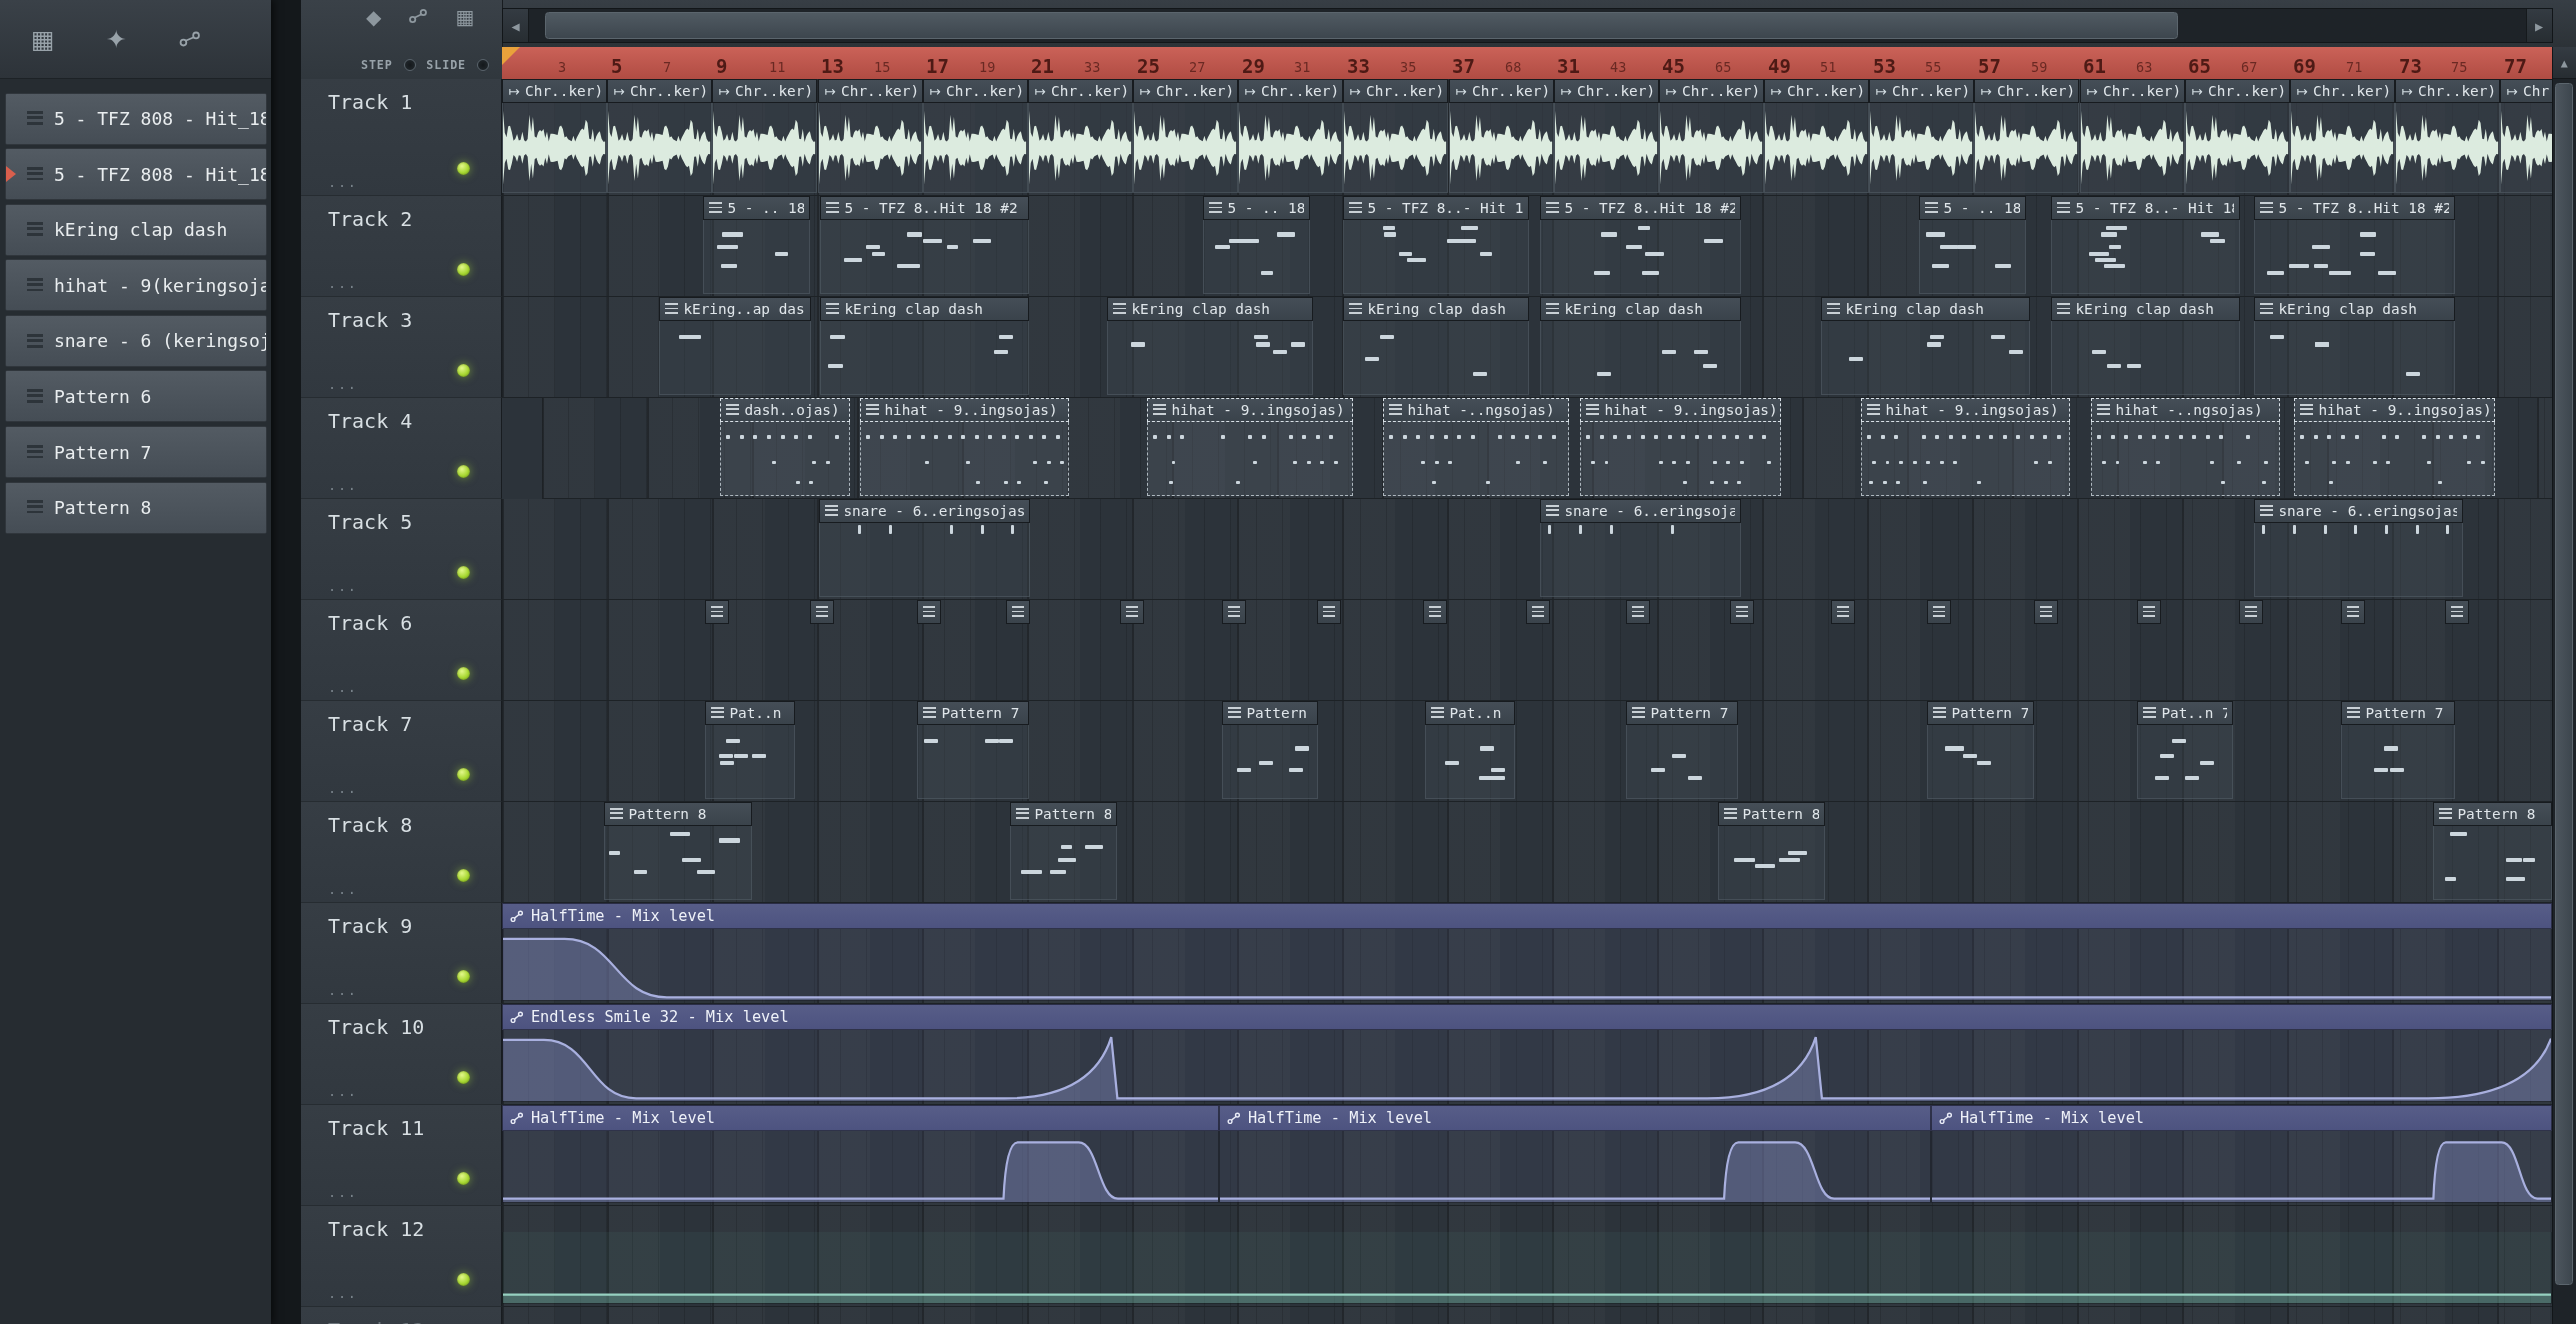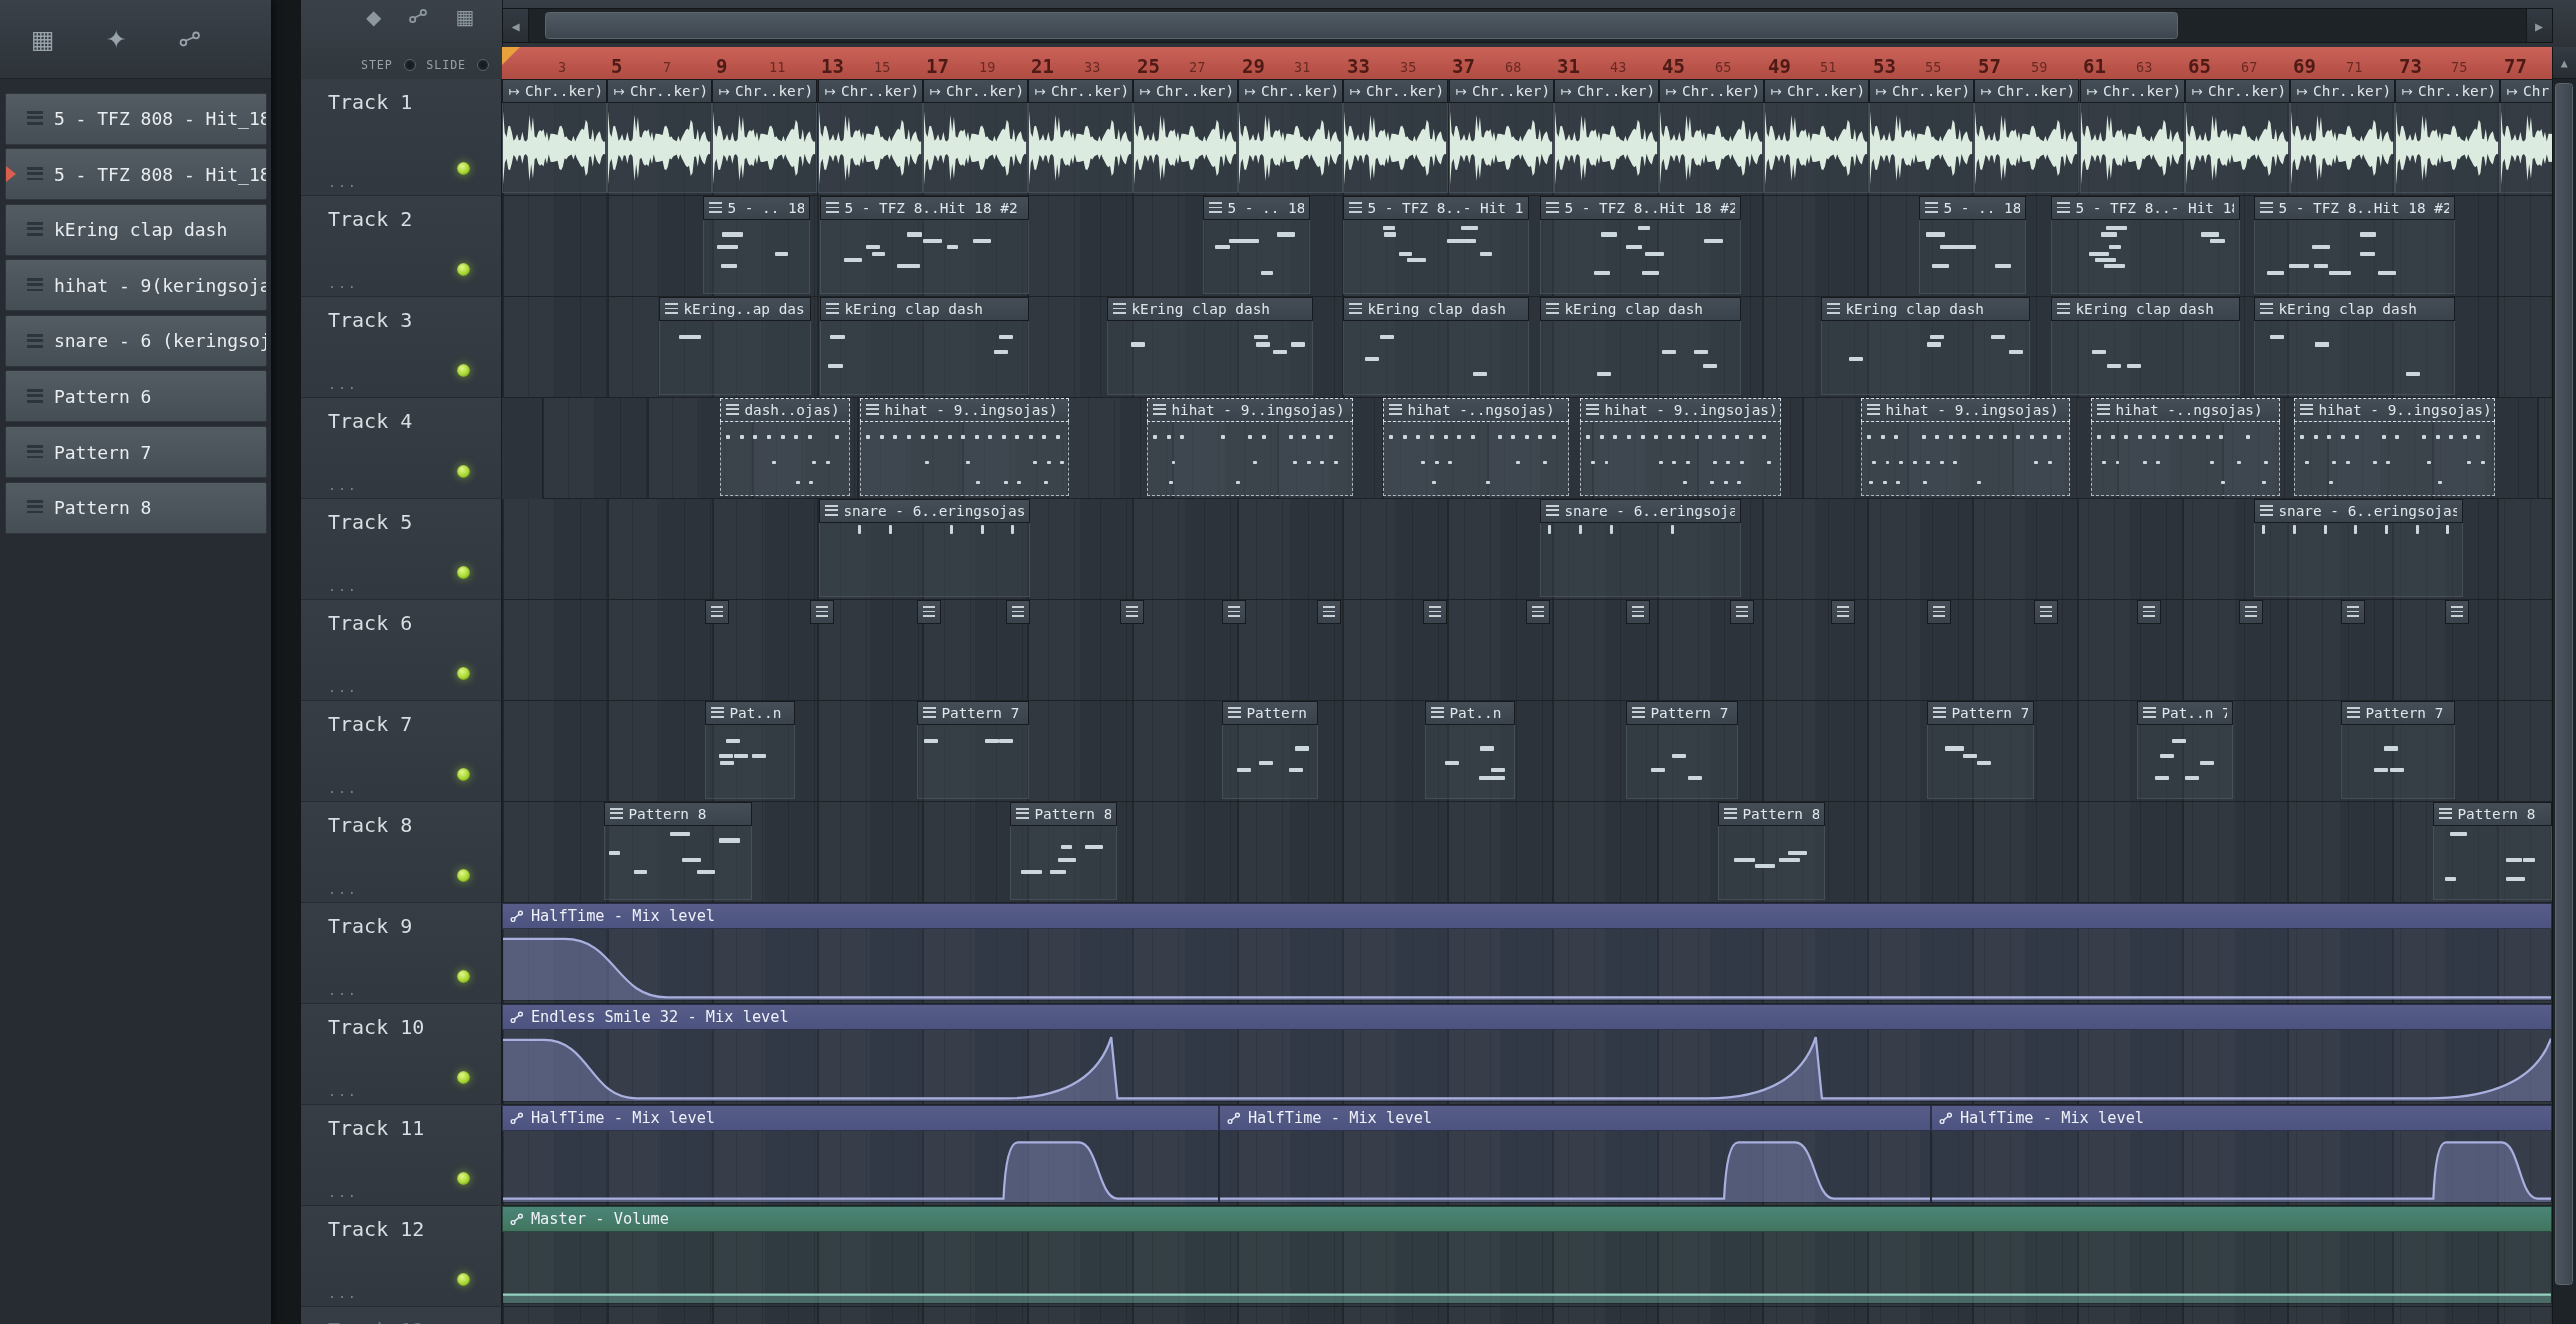--- a/index.html
+++ b/index.html
@@ -4,21 +4,21 @@
 <style>
   html,body{margin:0;padding:0;background:#0f1215;}
   .app{position:relative;width:2576px;height:1324px;background:#14181b;overflow:hidden;
        font-family:"DejaVu Sans Mono",monospace;color:#d5dce0;cursor:default;}
   
   .pl{position:absolute;left:301px;top:0;right:0;bottom:0;background:#2c333a;}
   .pl-toolbar{position:absolute;left:0;top:0;right:0;height:47px;background:linear-gradient(#373e45,#2c3237);border-bottom:0.9px solid #1c2125;}
   .header-top{position:absolute;left:0;top:0;width:201px;height:79px;background:linear-gradient(#3a4148,#30373d);border-right:1.8px solid #181c20;}
   .ht-icons{position:absolute;top:5.4px;left:65px;display:flex;gap:27px;align-items:center;}
   .ht-icon{color:#8d979e;font-size:20px;font-family:"DejaVu Sans",sans-serif;}
-  .ht-labels{position:absolute;bottom:7.2px;left:60px;display:flex;gap:10.8px;align-items:center;font-size:11.7px;color:#98a2a9;letter-spacing:0.9px;}
+  .ht-labels{position:absolute;bottom:7.2px;left:60px;display:flex;gap:10.8px;align-items:center;font-size:11.7px;color:#98a2a9;letter-spacing:0.9px;font-weight:bold;}
   .radio{width:10px;height:10px;border-radius:50%;background:radial-gradient(#14181b,#242b30);border:0.9px solid #59636b;}
   
   .hscroll{position:absolute;left:201px;top:8px;right:23.5px;height:33px;background:#1e2328;border:0.9px solid #121619;display:flex;}
   .hs-btn{width:25px;display:flex;align-items:center;justify-content:center;color:#8d979e;font-size:13.5px;background:linear-gradient(#343b42,#272d32);border-right:0.9px solid #15191c;}
   .hs-btn.right{border-left:0.9px solid #15191c;border-right:none;}
   .hs-track{flex:1;position:relative;}
   .hs-thumb{position:absolute;left:16px;top:2.7px;bottom:2.7px;width:1631px;border-radius:3.6px;background:linear-gradient(#505a62,#3d464e);border:0.9px solid #5b656d;}
   
   .ruler{position:absolute;left:201px;top:47px;right:23.5px;height:32px;overflow:hidden;
          background:linear-gradient(var(--ruler-top),var(--ruler-bottom));border-bottom:1.8px solid #7c2f28;}
@@ -1306,30 +1306,20 @@
           </div>
         </div>
         <div class="track-row" style="height: 101px;">
           <div class="track-head">
             <div class="track-name">Track 12</div>
             <div class="track-dots">...</div>
             <div class="track-led"></div>
           </div>
           <div class="track-lane">
             <div class="clip auto teal" style="left: 0px; width: 2050px;">
-              <div class="auto-head">
-                <span class="alink">
-                  <svg width="13.5" height="12.6" viewBox="0 0 15 14">
-                    <circle cx="3.4" cy="10.6" r="2.1" fill="none" stroke="currentColor" stroke-width="1.6"></circle>
-                    <circle cx="11.6" cy="3.4" r="2.1" fill="none" stroke="currentColor" stroke-width="1.6"></circle>
-                    <line x1="5" y1="9" x2="10" y2="5" stroke="currentColor" stroke-width="1.6"></line>
-                  </svg>
-                </span>
-                <span class="clabel">Master - Volume</span>
-              </div>
               <div class="auto-body">
                 <svg viewBox="0 0 2273 81.3" preserveAspectRatio="none">
                   <path d="M0,71.544L2273,71.544L2273,81.3L0,81.3Z" fill="var(--teal-fill)"></path>
                   <path d="M0,71.544L2273,71.544" fill="none" stroke="var(--teal-line)" stroke-width="2.5"></path>
                 </svg>
               </div>
             </div>
           </div>
         </div>
         <div class="track-row" style="height: 101px;">

